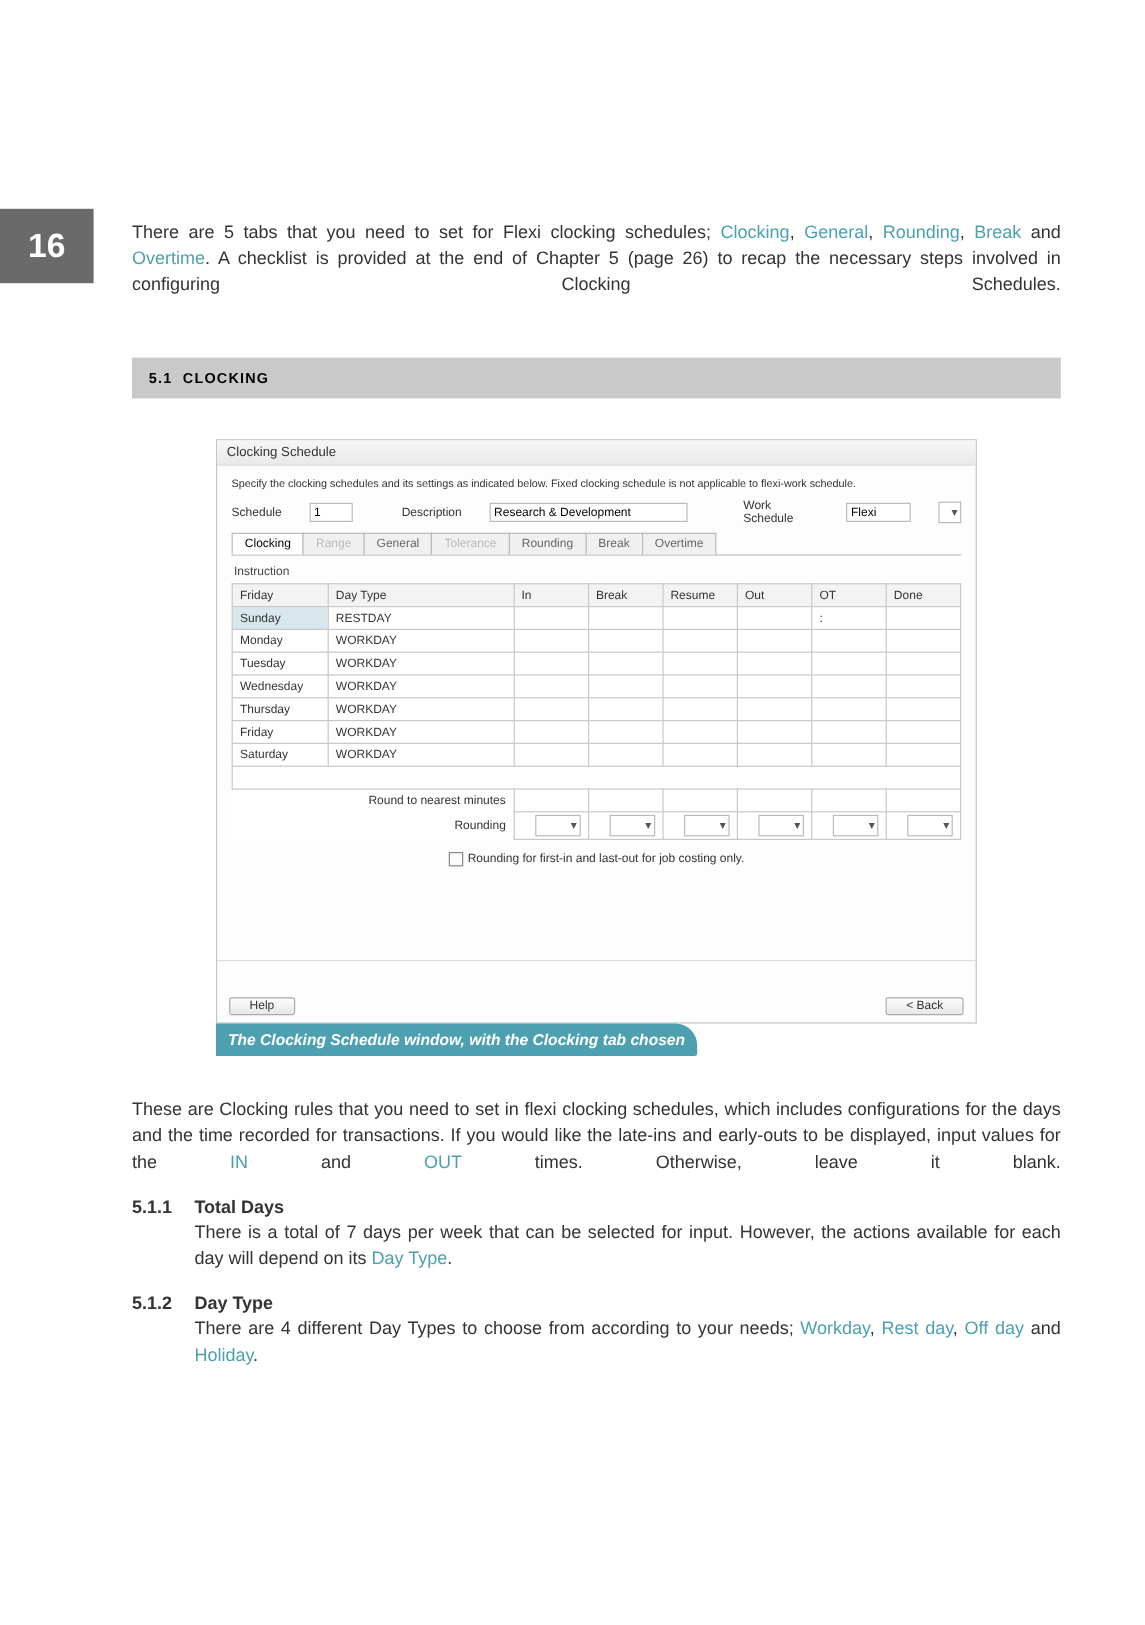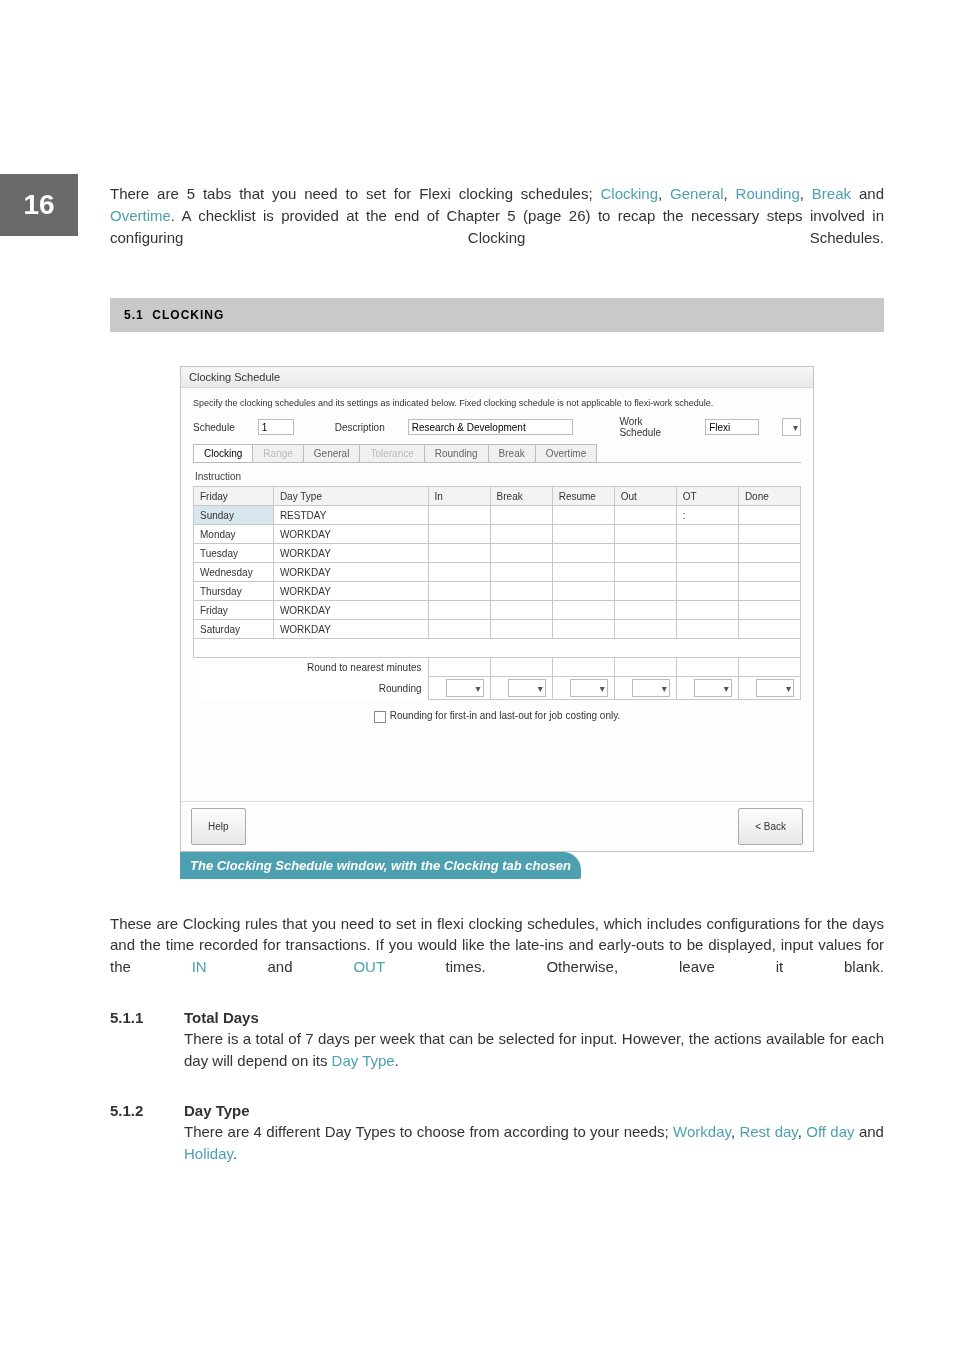--- a/index.html
+++ b/index.html
@@ -97,35 +97,35 @@
   }
   table.grid th { background:#f3f3f3; font-weight:normal; }
   table.grid td.sel-row { background:#d8e6ee; }
   .spacer-row td { height:6px; border:none; background:transparent; }
   .chk-row {
     text-align:center; font-size:10px; margin:10px 0 70px 0;
   }
   .chk { display:inline-block;width:10px;height:10px;border:1px solid #888;vertical-align:middle;margin-right:4px;}
   .btn {
     border:1px solid #aaa; background:linear-gradient(#fdfdfd,#e7e7e7);
-    padding:12px 16px; font-size:10px; border-radius:2px;
+    padding:1px 16px; font-size:10px; border-radius:2px;margin-top:24px;
   }
   .win-footer { display:flex; justify-content:space-between; padding:6px 10px; border-top:1px solid #ddd;}
   .caption {
     background:#4da0b0; color:#fff; font-style:italic; font-weight:bold;
     font-size:13px; padding:6px 10px; margin:0 70px;
     border-radius:0 18px 2px 0; width:fit-content;
     font-family:"Century Gothic", sans-serif;
   }
   .bodytext {
     margin-top:34px; font-size:15px; line-height:1.45; text-align:justify;
     -moz-text-align-last:justify; text-align-last:justify;
   }
   .bodytext-last { text-align:center; text-align-last:left; }
-  .sub-item { margin-top:31px; display:flex; gap:28px; }
+  .sub-item { margin-top:18px; display:flex; gap:6px; }
   .sub-num { font-weight:bold; font-size:15px; width:46px; }
   .sub-body { flex:1; }
   .sub-title { font-weight:bold; font-size:15px; margin-bottom:2px;}
   .sub-p { font-size:15px; line-height:1.45; text-align:justify; }
 </style>
 </head>
 <body>
 
 <div class="page-num">16</div>
 

